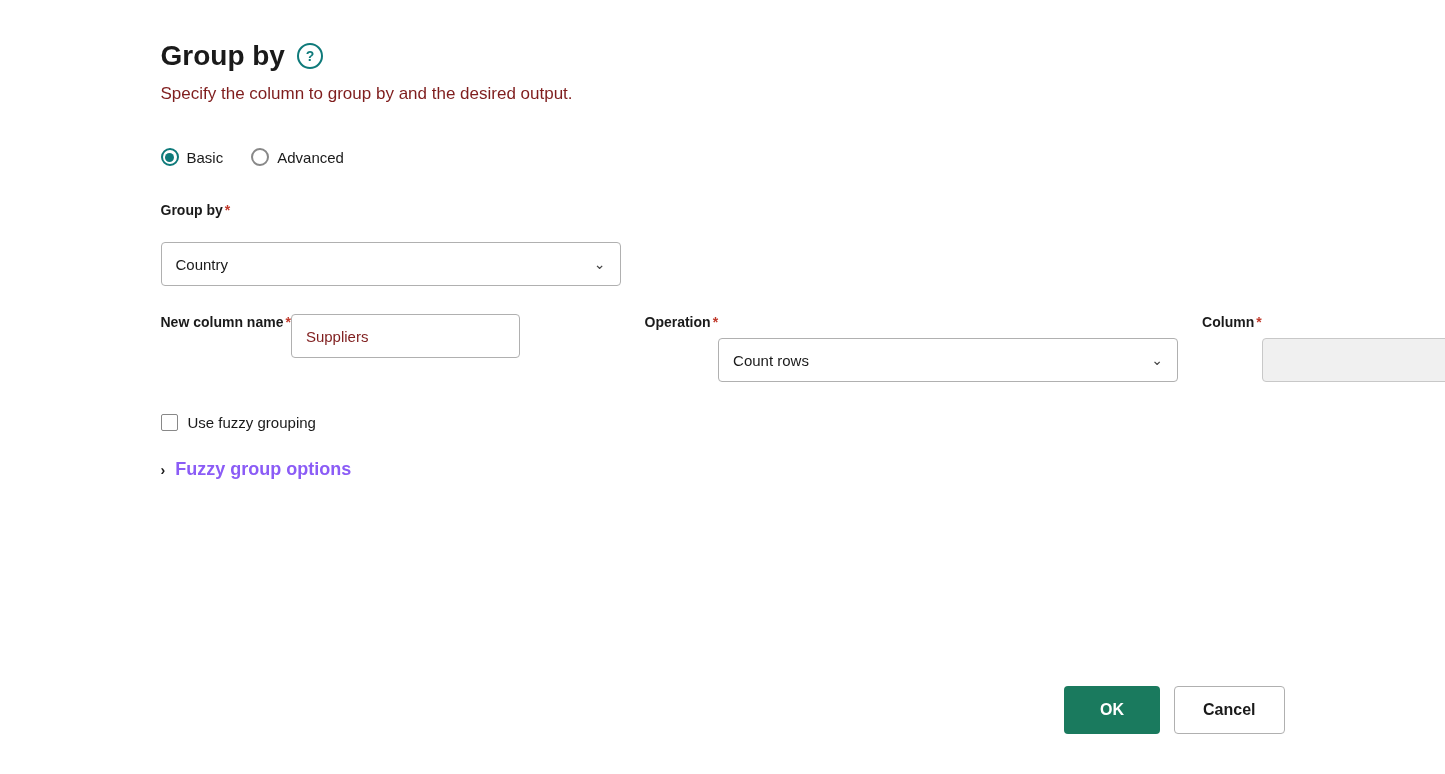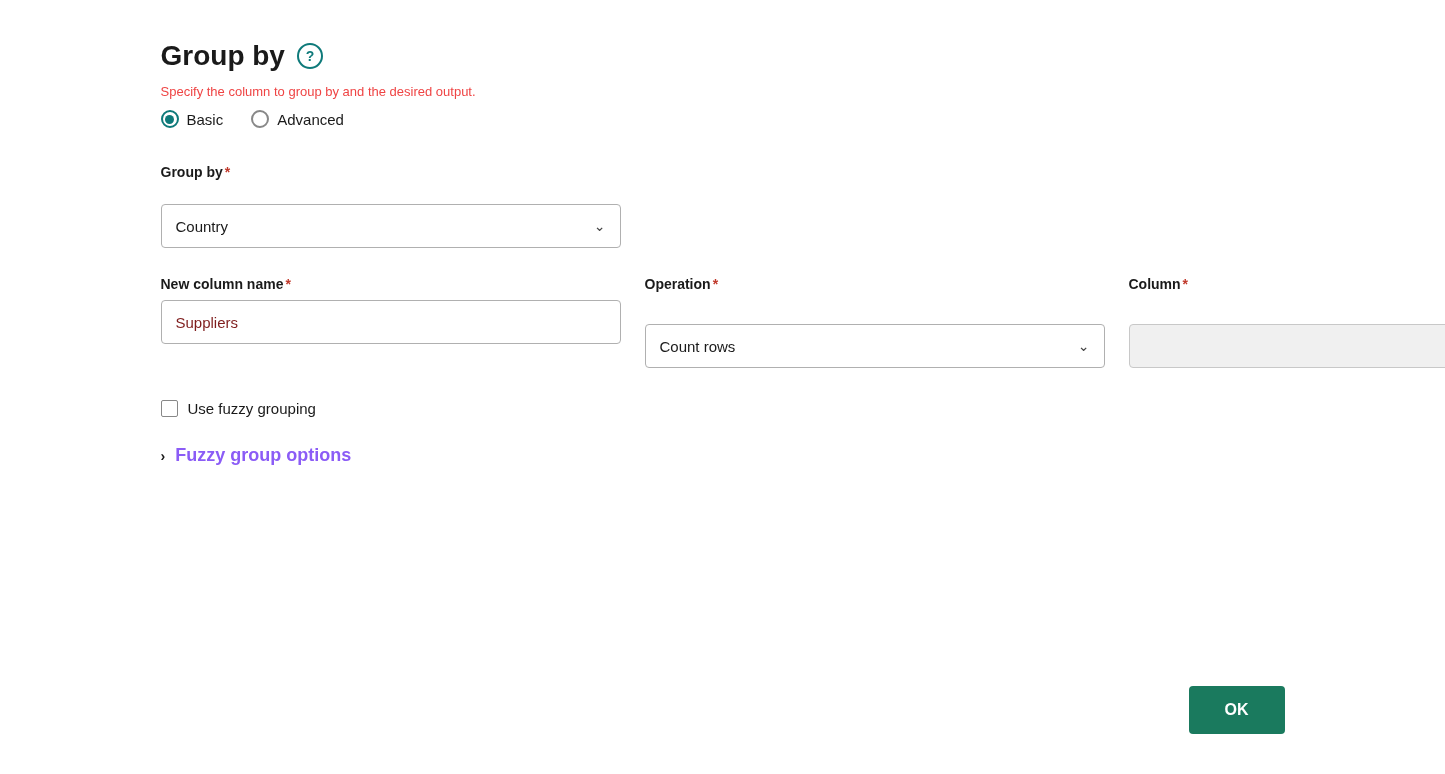--- a/index.html
+++ b/index.html
@@ -48,23 +48,23 @@
       align-items: center;
       justify-content: center;
       color: #0e7a7a;
       font-size: 14px;
       font-weight: 700;
       cursor: pointer;
       flex-shrink: 0;
     }
 
     .subtitle {
-      font-size: 13px;
-      color: #ef4444;
-      margin-bottom: 11px;
+      font-size: 17px;
+      color: #7f1d1d;
+      margin-bottom: 44px;
     }
 
     .radio-row {
       display: flex;
       align-items: center;
       gap: 28px;
       margin-bottom: 36px;
     }
 
     .radio-label {
@@ -138,21 +138,20 @@
 
     .columns-row {
       display: flex;
       align-items: flex-start;
       gap: 24px;
       margin-bottom: 32px;
     }
 
     .col-field {
       display: flex;
-      flex-direction: column;
     }
 
     .col-field.new-col-name {
       flex: 0 0 460px;
     }
 
     .col-field.operation {
       flex: 0 0 440px;
     }
 
@@ -323,15 +322,16 @@
     <span class="fuzzy-label">Use fuzzy grouping</span>
   </div>
 
   <div class="fuzzy-group-options">
     <span class="chevron-right">›</span>
     <span class="fuzzy-group-label">Fuzzy group options</span>
   </div>
 
   <div class="footer-buttons">
     <button class="btn-ok">OK</button>
+    <button class="btn-cancel">Cancel</button>
   </div>
 
 </div>
 
 </body></html>

